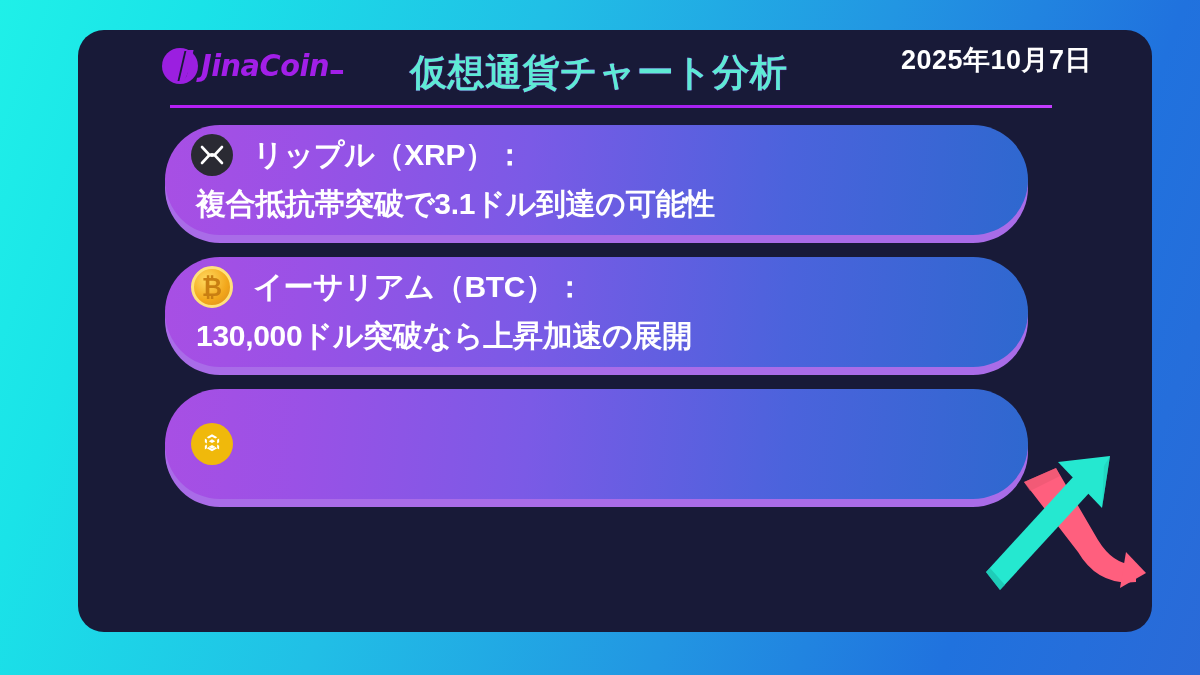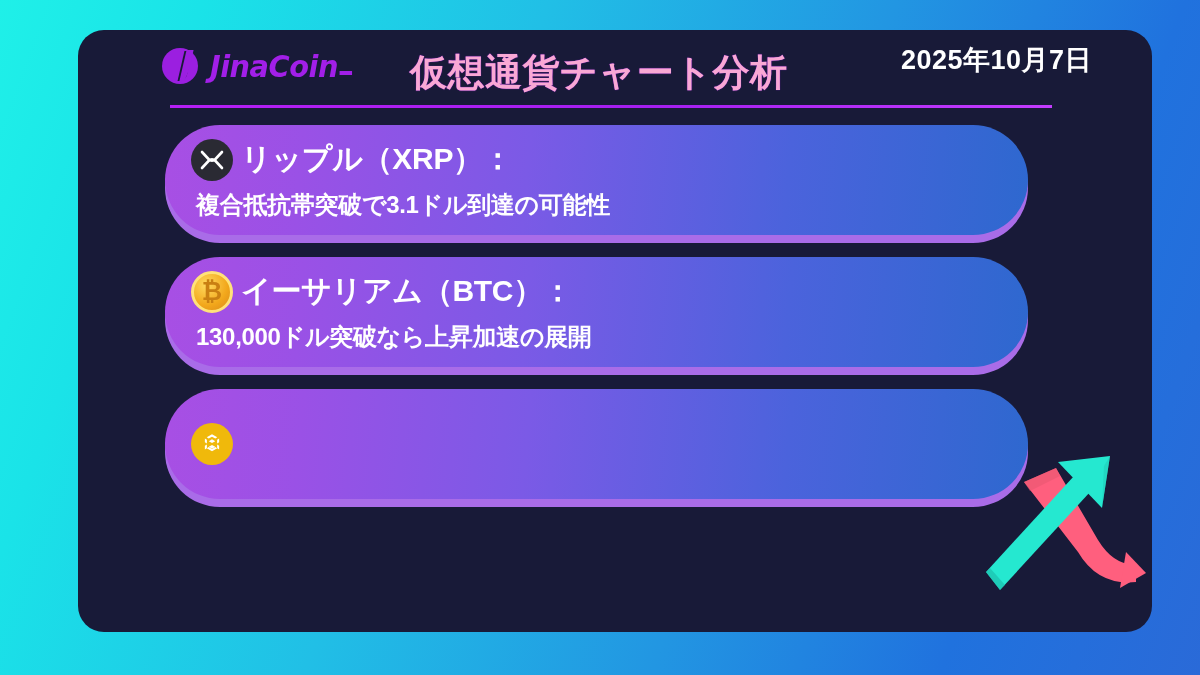--- a/index.html
+++ b/index.html
@@ -20,21 +20,21 @@
     border-radius:26px;
     overflow:hidden;
   }
 
   
   .header {
     position:absolute; left:0; top:0; width:100%; height:78px;
   }
   .brand {
     position:absolute; left:84px; top:18px;
-    display:flex; align-items:center; gap:9px;
+    display:flex; align-items:flex-start; 
   }
   .brand-mark {
     width:36px; height:36px; position:relative; flex:0 0 auto;
   }
   .brand-mark .disc {
     position:absolute; inset:0;
     background:#9b1fe0; border-radius:50%;
   }
   .brand-mark .jstroke {
     position:absolute; left:19px; top:3px;
@@ -55,21 +55,21 @@
     color:#a21fe8; letter-spacing:-0.5px;
     font-family:"DejaVu Sans", sans-serif;
     transform:scaleX(0.96);
   }
   .brand-underscore {
     display:inline-block; width:13px; height:4px;
     background:#a21fe8; vertical-align:2px; margin-left:2px;
   }
   .header-title {
     position:absolute; left:332px; top:18px;
-    font-size:37px; font-weight:bold; color:#f9a8d4;
+    font-size:37px; font-weight:bold; color:#5eead4;
     letter-spacing:0.5px;
     text-shadow:0 0 1px #a61ff0;
   }
   .header-date {
     position:absolute; right:60px; top:12px;
     font-size:27px; font-weight:bold; color:#ffffff;
     letter-spacing:0.5px;
   }
   .header-rule {
     position:absolute; left:92px; top:75px; width:882px; height:3px;
@@ -94,29 +94,29 @@
   .card {
     position:absolute; left:87px; top:0px;
     width:863px; height:110px;
     border-radius:55px;
     background:linear-gradient(95deg, #a84fe4 0%, #9a51e6 16%, #7b5ae6 42%, #4b63dc 72%, #2e68cf 100%);
     display:flex; flex-direction:column;
     justify-content:center;
     padding:0 34px 0 26px;
   }
   .card-row1 {
-    display:flex; align-items:center; gap:8px;
+    display:flex; align-items:center; gap:20px;
     height:40px;
   }
   .card-title {
     font-size:30px; font-weight:bold; color:#ffffff;
     letter-spacing:-0.3px; white-space:nowrap;
   }
   .card-body {
-    font-size:24px; font-weight:bold; color:#ffffff;
+    font-size:30px; font-weight:bold; color:#ffffff;
     letter-spacing:-0.3px; white-space:nowrap;
     margin-top:9px; padding-left:5px;
   }
 
   
   .coin { width:42px; height:42px; flex:0 0 auto; position:relative; }
 
   .coin-xrp {
     background:#2a2a33; border-radius:50%;
     display:flex; align-items:center; justify-content:center;

